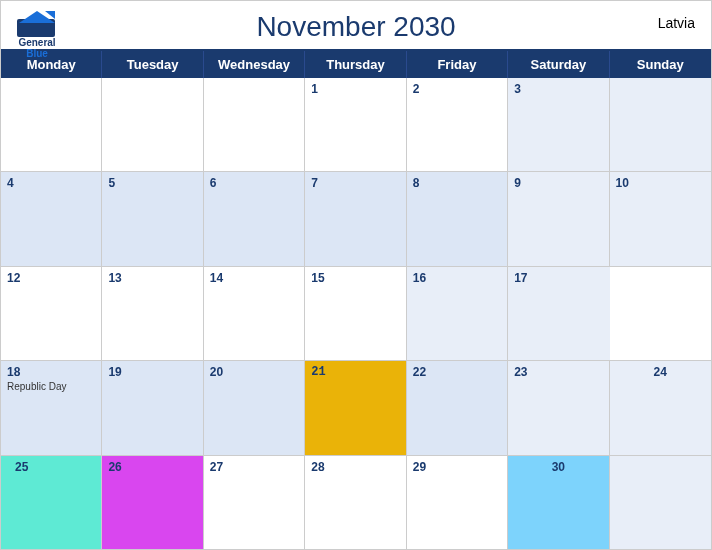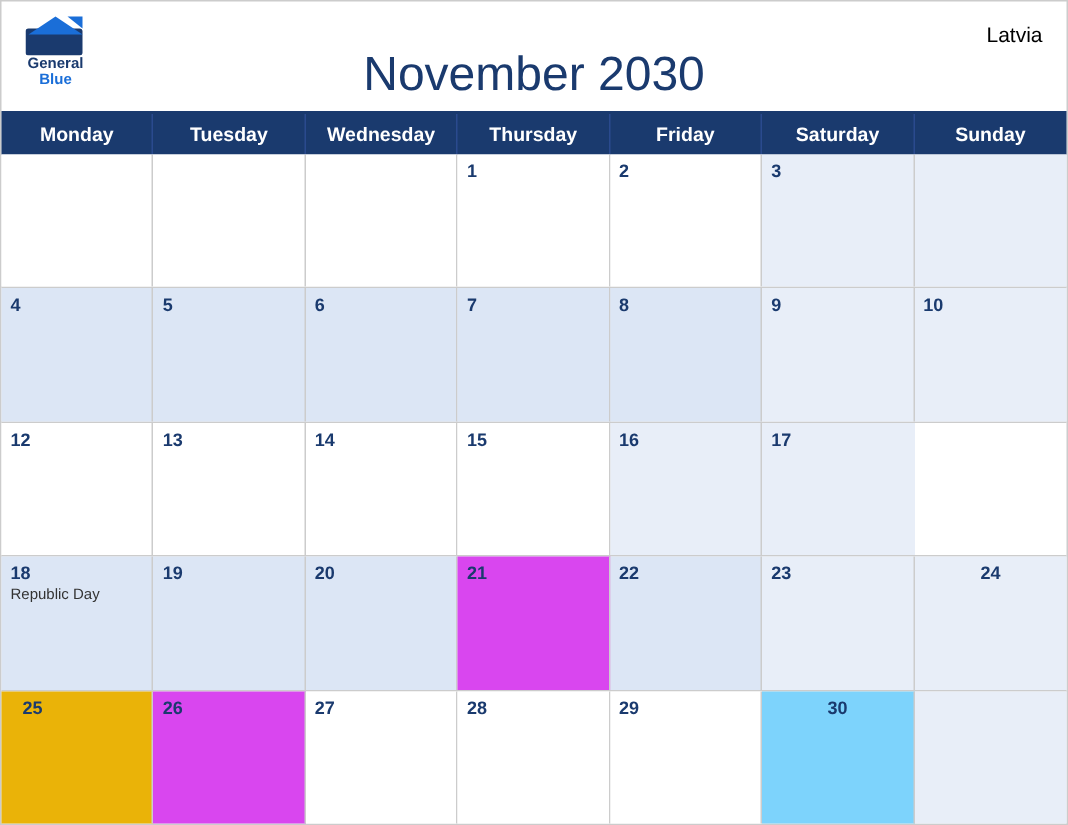--- a/index.html
+++ b/index.html
@@ -34,25 +34,24 @@
       align-items: center;
     }
     .country-label {
       position: absolute;
       right: 16px;
       top: 14px;
       font-size: 14px;
       color: #000000;
     }
     .calendar-title {
-      font-size: 32px;
+      font-size: 28px;
       color: #1a3a6e;
       font-weight: normal;
       text-align: left;
-      margin-top: 20px;
     }
     .calendar-grid {
       flex: 1;
       display: flex;
       flex-direction: column;
       border-top: 2px solid #1a3a6e;
     }
     .day-headers {
       display: grid;
       grid-template-columns: repeat(7, 1fr);
@@ -202,35 +201,35 @@
           <div class="day-cell" style="background: rgb(220, 230, 245);">
             <div class="day-number">18</div>
             <div class="holiday-label">Republic Day</div>
           </div>
           <div class="day-cell" style="background: rgb(220, 230, 245);">
             <div class="day-number">19</div>
           </div>
           <div class="day-cell" style="background: rgb(220, 230, 245);">
             <div class="day-number">20</div>
           </div>
-          <div class="day-cell" style="background: #d946ef;">
+          <div class="day-cell" style="background: #eab308; font-family: Liberation Mono, monospace;">
             <div class="day-number">21</div>
           </div>
           <div class="day-cell" style="background: rgb(220, 230, 245);">
             <div class="day-number">22</div>
           </div>
           <div class="day-cell weekend" style="background: rgb(232, 238, 248);">
             <div class="day-number">23</div>
           </div>
           <div class="day-cell weekend" style="background: rgb(232, 238, 248); text-align: center;">
             <div class="day-number">24</div>
           </div>
         </div>
         <div class="week-row">
-          <div class="day-cell" style="background: #eab308; padding-left: 14px;">
+          <div class="day-cell" style="background: #5eead4; padding-left: 14px;">
             <div class="day-number">25</div>
           </div>
           <div class="day-cell" style="background: #d946ef;">
             <div class="day-number">26</div>
           </div>
           <div class="day-cell" style="background: rgb(255, 255, 255);">
             <div class="day-number">27</div>
           </div>
           <div class="day-cell" style="background: rgb(255, 255, 255);">
             <div class="day-number">28</div>

